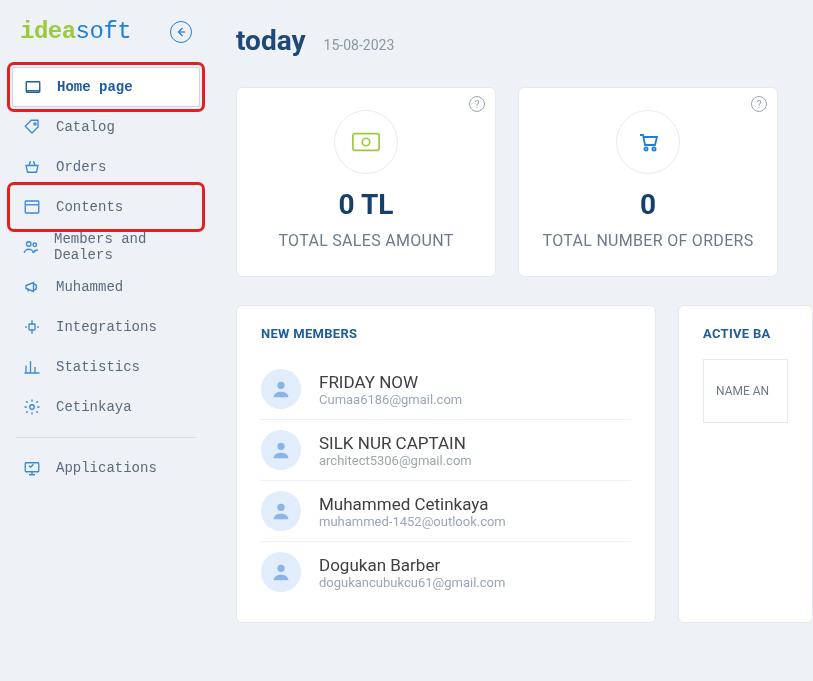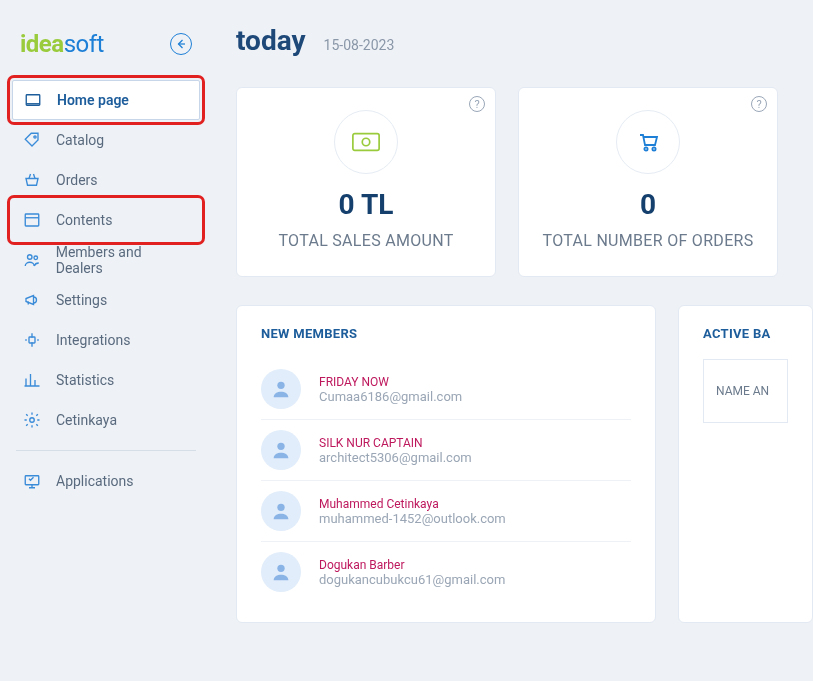--- a/index.html
+++ b/index.html
@@ -8,22 +8,23 @@
     font-family: -apple-system, BlinkMacSystemFont, "Segoe UI", Roboto, Arial, sans-serif;
     background: #eef2f7;
     color: #4a5568;
   }
   .app { display: flex; width: 100%; height: 100%; }
 
   
   .sidebar {
     width: 212px;
     background: #eef2f7;
-    padding: 30px 12px 0 12px;
+    padding: 18px 12px 0 12px;
     flex-shrink: 0;
+    font-family: Liberation Mono, monospace;
   }
   .brand-row { display: flex; align-items: center; justify-content: space-between; padding: 0 8px 14px 8px; }
   .logo { font-size: 24px; font-weight: 600; letter-spacing: -0.5px; }
   .logo-green { color: #9acb3c; font-weight: 700; }
   .logo-blue  { color: #1e7fd6; font-weight: 400; }
   .collapse-btn {
     width: 22px; height: 22px; border: 1.5px solid #1e7fd6; border-radius: 50%;
     display: flex; align-items: center; justify-content: center; color: #1e7fd6;
     cursor: pointer;
   }
@@ -81,21 +82,21 @@
   .panel.active-b { flex: 1; min-width: 100px; }
   .panel-title { font-size: 13px; font-weight: 700; color: #1d5d9b; letter-spacing: 0.3px; margin-bottom: 18px; }
 
   .member-row { display:flex; align-items:center; gap: 18px; padding: 10px 0; border-bottom:1px solid #eef2f7; }
   .member-row:last-child { border-bottom:none; }
   .avatar {
     width: 40px; height: 40px; border-radius: 50%;
     background: #e1edfa; display:flex; align-items:center; justify-content:center;
   }
   .avatar svg { width: 22px; height: 22px; color:#8ab4e6; }
-  .member-name  { font-size: 12px; color: #be185d; }
+  .member-name  { font-size: 17px; color: #404040; }
   .member-email { font-size: 13px; color: #9aa6b5; }
 
   .table-head-cell {
     font-size: 12px; color:#6b7a8c; border:1px solid #e3e9f2; padding:24px 12px;
     margin-top: 4px;
   }
 </style>
 </head>
 <body>
 
@@ -163,21 +164,21 @@
         <span>Members and Dealers</span>
       </div>
       <div class="nav-item">
         <span class="icon">
           <svg viewBox="0 0 24 24" fill="none" stroke="currentColor" stroke-width="1.8">
               <path d="M4 14v-4l10-4v12l-10-4z"></path>
               <path d="M14 8a4 4 0 010 8"></path>
               <path d="M7 14v4"></path>
             </svg>
         </span>
-        <span>Settings</span>
+        <span>Muhammed</span>
       </div>
       <div class="nav-item">
         <span class="icon">
           <svg viewBox="0 0 24 24" fill="none" stroke="currentColor" stroke-width="1.8">
               <path d="M12 3v6M12 15v6M5 12H3M21 12h-2"></path>
               <rect x="8" y="8" width="8" height="8" rx="1"></rect>
             </svg>
         </span>
         <span>Integrations</span>
       </div>

